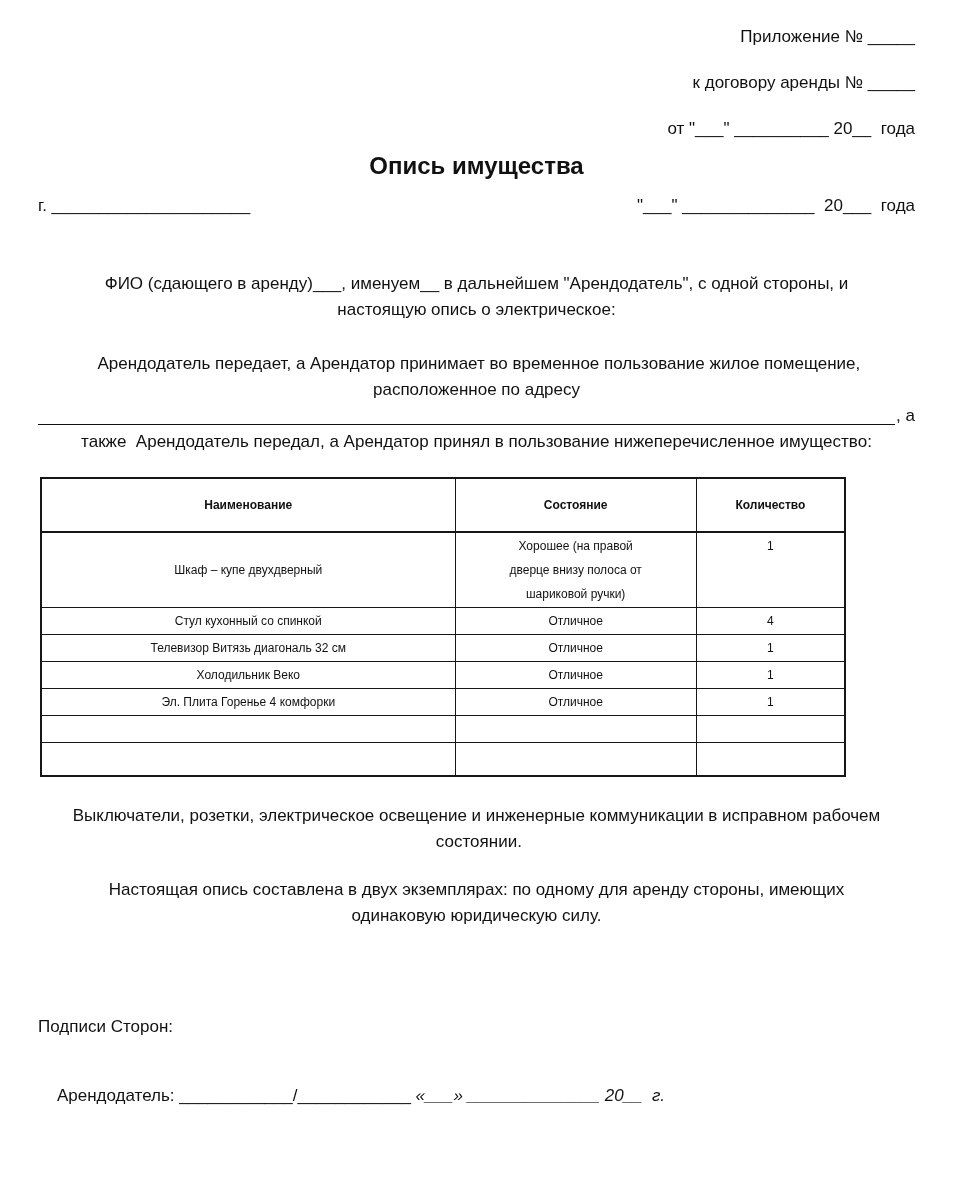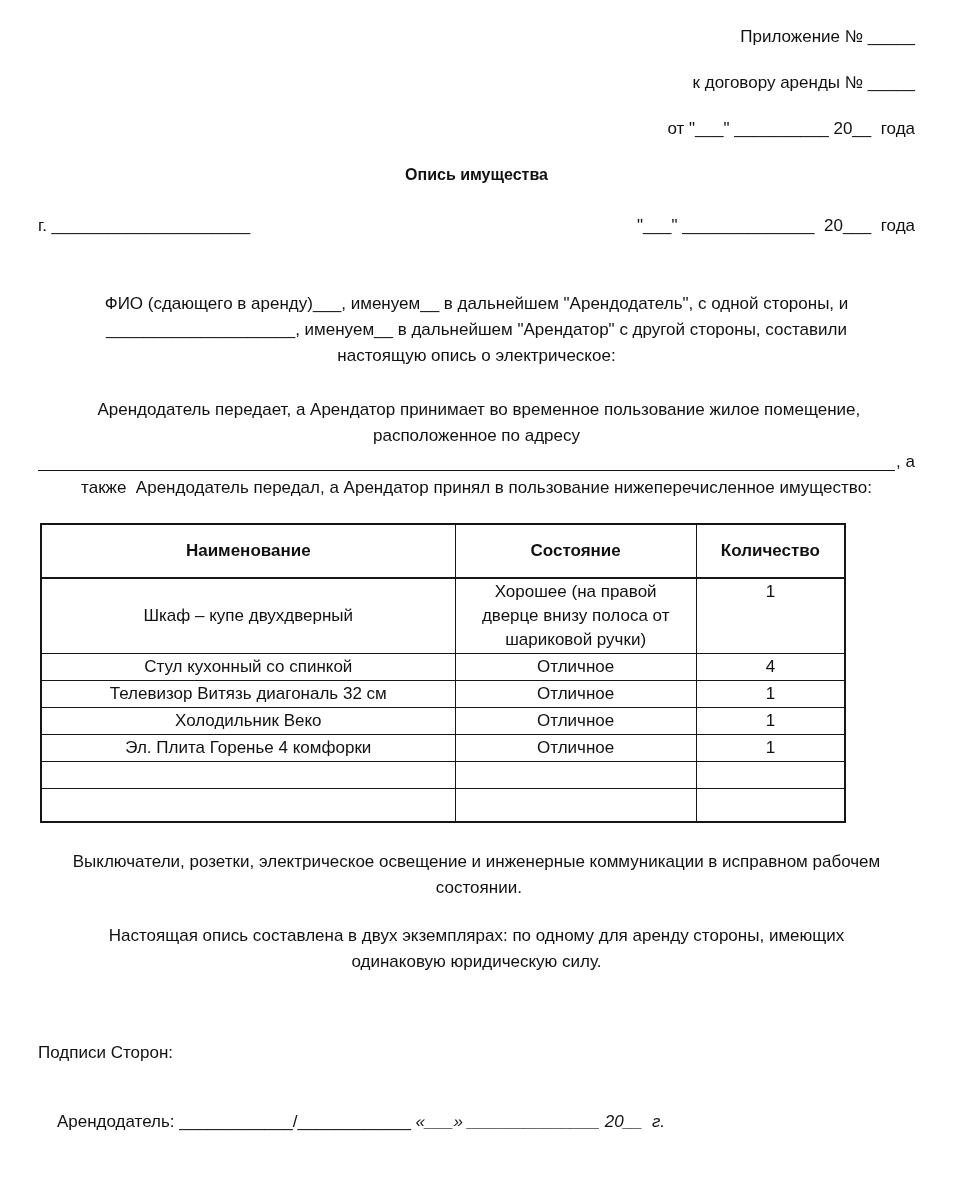--- a/index.html
+++ b/index.html
@@ -19,29 +19,29 @@
     box-sizing: border-box;
     width: 961px;
     height: 1184px;
     padding: 28px 46px 0 38px;
   }
   .top-block { text-align: right; }
   .top-block .tline { line-height: 18px; margin-bottom: 28px; white-space: pre-wrap; }
   .top-block .tline:last-child { margin-bottom: 0; }
 
   .doc-title {
-    margin-top: 27px;
+    margin-top: 18px;
     text-align: center;
     font-weight: bold;
-    font-size: 16px;
+    font-size: 24px;
     line-height: 20px;
   }
 
   .city-row {
-    margin-top: 31px;
+    margin-top: 20px;
     display: flex;
     justify-content: space-between;
     line-height: 20px;
     white-space: pre-wrap;
     align-items: flex-end;
   }
 
   .para { line-height: 26px; text-align: center; }
   .para .pline { white-space: pre-wrap; line-height: 26px; }
   .intro { margin-top: 55px; }
@@ -59,21 +59,21 @@
     margin-top: 22px;
     margin-left: 2px;
     width: 806px;
     border-collapse: collapse;
     border: 2px solid #161616;
     table-layout: fixed;
   }
   table.inventory th, table.inventory td {
     border: 1px solid #161616;
     text-align: center;
-    font-size: 17px;
+    font-size: 12px;
     padding: 1px 4px;
     overflow: hidden;
   }
   table.inventory th {
     height: 50px;
     font-weight: bold;
     vertical-align: middle;
     border-bottom: 2px solid #161616;
   }
   table.inventory td {
@@ -82,21 +82,21 @@
     white-space: pre-line;
     vertical-align: middle;
   }
   table.inventory td.c-qty { vertical-align: top; }
   table.inventory tr.empty-a td { height: 24px; }
   table.inventory tr.empty-b td { height: 30px; }
 
   .note-electrics { margin-top: 26px; }
   .note-copies { margin-top: 22px; }
 
-  .sig-heading { margin-top: 68px; line-height: 20px; }
+  .sig-heading { margin-top: 88px; line-height: 20px; }
   .sig-line { line-height: 20px; white-space: pre-wrap; }
   .sig-landlord { margin-top: 29px; }
   .sig-line i { font-style: italic; }
 </style>
 </head>
 <body>
 
 <div class="page">
 
   <div class="top-block">
@@ -107,21 +107,20 @@
 
   <div class="doc-title">Опись имущества</div>
 
   <div class="city-row">
     <span>г. _____________________</span>
     <span>"___" ______________  20___  года</span>
   </div>
 
   <div class="para intro">
     <div class="pline">ФИО (сдающего в аренду)___, именуем__ в дальнейшем "Арендодатель", с одной стороны, и</div>
-    <div class="pline">____________________, именуем__ в дальнейшем "Арендатор" с другой стороны, составили</div>
     <div class="pline">настоящую опись о электрическое:</div>
   </div>
 
   <div class="para transfer">
     <div class="pline"> Арендодатель передает, а Арендатор принимает во временное пользование жилое помещение,</div>
     <div class="pline">расположенное по адресу</div>
     <div class="blank-row">
       <span class="fill-line"></span>
       <span>, а</span>
     </div>

